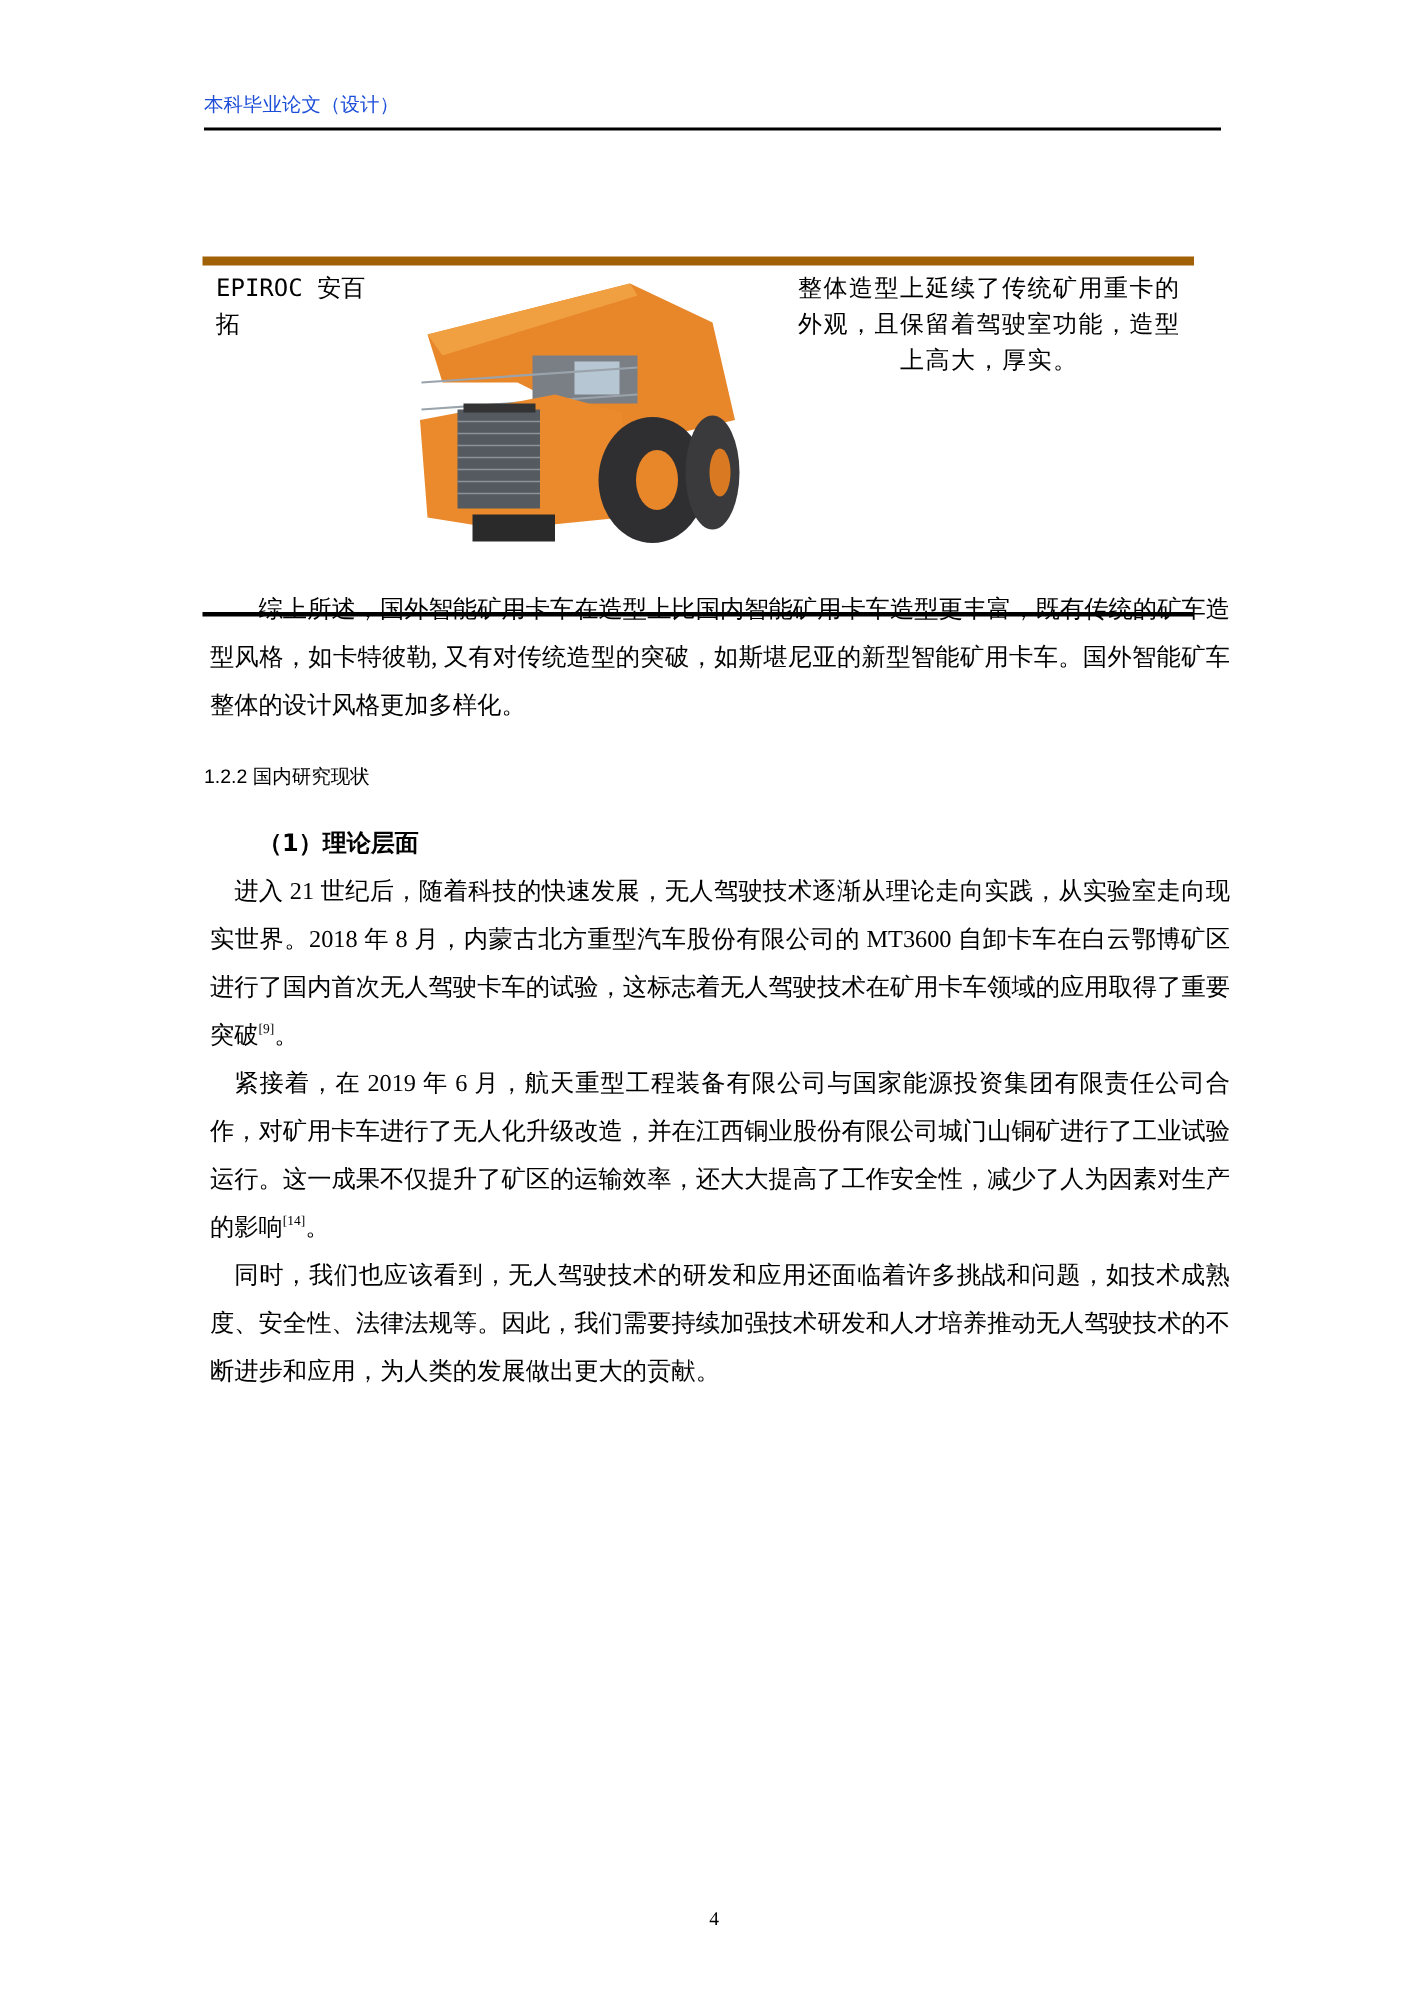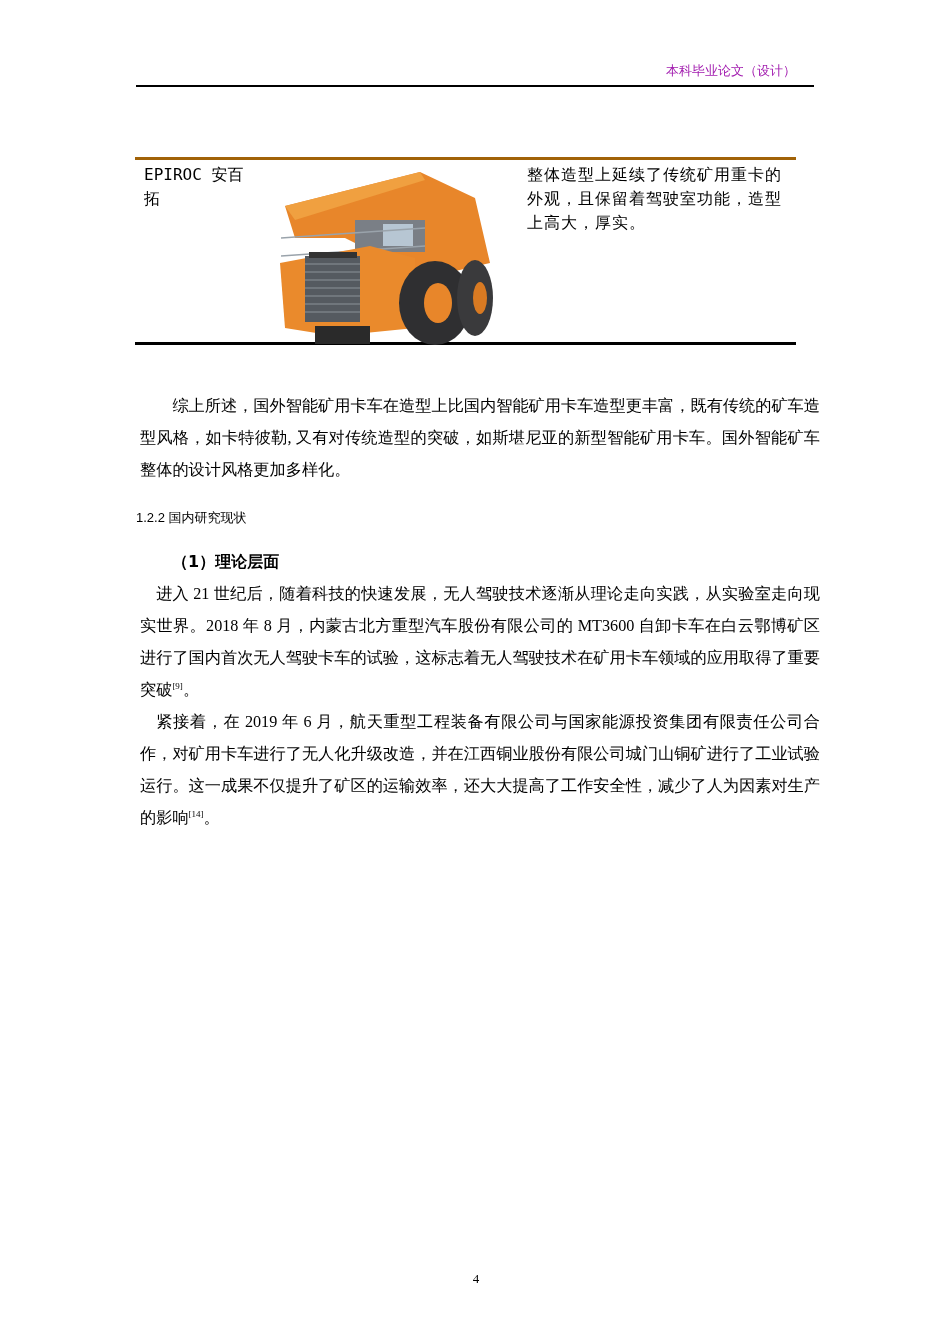--- a/index.html
+++ b/index.html
@@ -2,45 +2,46 @@
 <html><head>
   <meta charset="utf-8">
   <style>
     html, body { margin: 0; padding: 0; background: #ffffff; }
     body {
       width: 950px; height: 1344px; position: relative; overflow: hidden;
       font-family: "DejaVu Serif", "Liberation Serif", serif;
       color: #000;
     }
     .page-header {
-      position: absolute; left: 118px; top: 62px; width: 678px;
-      text-align: right; font-size: 13px; line-height: 18px; color: #a21caf;
+      position: absolute; left: 136px; top: 62px; width: 678px;
+      text-align: left; font-size: 13px; line-height: 18px; color: #1d4ed8;
       font-family: "DejaVu Sans", sans-serif;
     }
     .header-rule {
       position: absolute; left: 136px; top: 85px; width: 678px; height: 0;
       border-top: 2px solid #000;
     }
     .table-wrap {
-      position: absolute; left: 135px; top: 157px; width: 661px; height: 188px;
-      border-top: 3px solid #a16207; border-bottom: 3px solid #000;
+      position: absolute; left: 135px; top: 171px; width: 661px; height: 240px;
+      border-top: 6px solid #a16207; border-bottom: 3px solid #000;
       box-sizing: border-box;
     }
     .cell-name {
       position: absolute; left: 9px; top: 3px; width: 110px;
       font-size: 16px; line-height: 24px;
       font-family: "DejaVu Sans Mono", "Liberation Mono", monospace;
     }
     .cell-image {
       position: absolute; left: 140px; top: 8px; width: 220px; height: 178px;
     }
     .cell-desc {
       position: absolute; left: 392px; top: 3px; width: 265px;
       font-size: 16px; line-height: 24px; letter-spacing: 1px;
       font-family: "DejaVu Serif", serif;
+      text-align: center;
     }
     .body-text {
       position: absolute; left: 140px; width: 680px;
       font-size: 16.2px; line-height: 32px; text-align: justify;
       font-family: Liberation Serif, serif;
     }
     .para { margin: 0; text-indent: 0; }
     .para.indent2 { text-indent: 2em; }
     .para.indent1 { text-indent: 1em; }
     .section-heading {
@@ -106,15 +107,16 @@
 <div class="body-text" style="top:390px;">
   <p class="para indent2">综上所述，国外智能矿用卡车在造型上比国内智能矿用卡车造型更丰富，既有传统的矿车造型风格，如卡特彼勒, 又有对传统造型的突破，如斯堪尼亚的新型智能矿用卡车。国外智能矿车整体的设计风格更加多样化。</p>
 </div>
 
 <div class="section-heading">1.2.2 国内研究现状</div>
 <div class="sub-heading">（1）理论层面</div>
 
 <div class="body-text" style="top:578px;">
   <p class="para indent1"><span>进入 21 世纪后，随着科技的快速发展，无人驾驶技术逐渐从理论走向实践，从实验室走向现实世界。2018 年 8 月，内蒙古北方重型汽车股份有限公司的 MT3600 自卸卡车在白云鄂博矿区进行了国内首次无人驾驶卡车的试验，这标志着无人驾驶技术在矿用卡车领域的应用取得了重要突破</span><sup>[9]</sup><span>。</span></p>
   <p class="para indent1"><span>紧接着，在 2019 年 6 月，航天重型工程装备有限公司与国家能源投资集团有限责任公司合作，对矿用卡车进行了无人化升级改造，并在江西铜业股份有限公司城门山铜矿进行了工业试验运行。这一成果不仅提升了矿区的运输效率，还大大提高了工作安全性，减少了人为因素对生产的影响</span><sup>[14]</sup><span>。</span></p>
+  <p class="para indent1"><span>同时，我们也应该看到，无人驾驶技术的研发和应用还面临着许多挑战和问题，如技术成熟度、安全性、法律法规等。因此，我们需要持续加强技术研发和人才培养推动无人驾驶技术的不断进步和应用，为人类的发展做出更大的贡献。</span></p>
 </div>
 
 <div class="page-number">4</div>
 
 </body></html>

